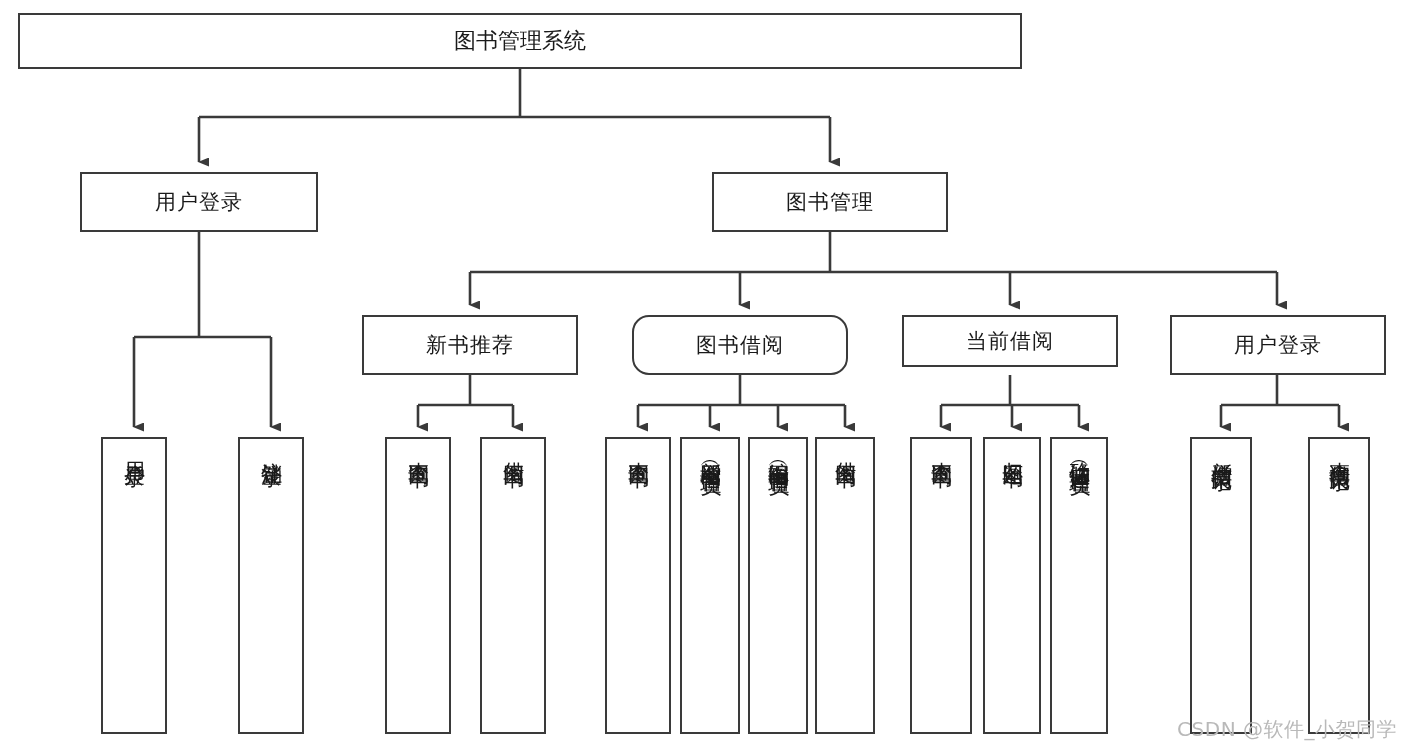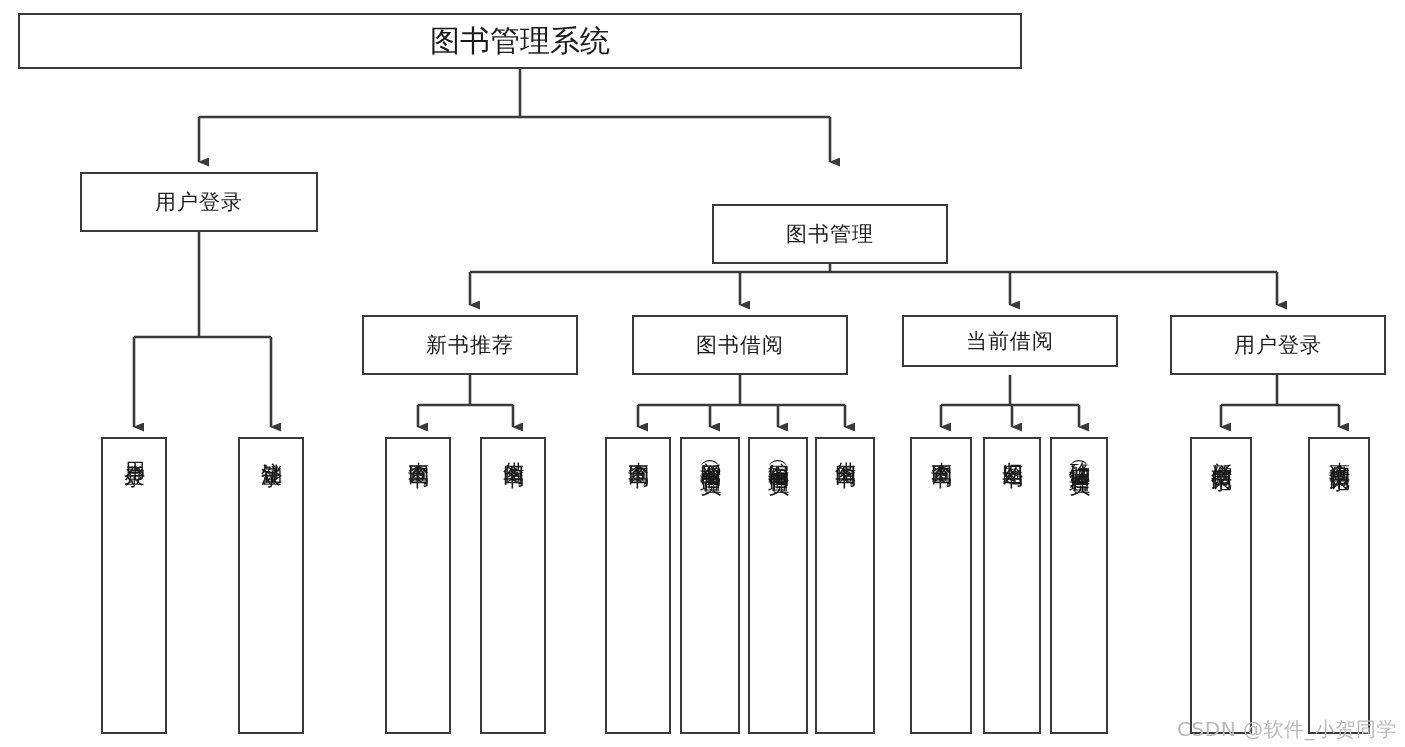--- a/index.html
+++ b/index.html
@@ -33,21 +33,21 @@
     display: flex;
     align-items: center;
     justify-content: center;
     color: #1a1a1a;
   }
   .node.horiz {
     font-size: 21px;
     letter-spacing: 1px;
   }
   .node.root {
-    font-size: 30px;
+    font-size: 22px;
     text-align: center;
   }
   .node.leaf {
     align-items: flex-start;
     justify-content: center;
     padding-top: 6px;
   }
   .vtext {
     writing-mode: vertical-rl;
     text-orientation: upright;
@@ -125,28 +125,28 @@
     </g>
   </svg>
 
   <div class="node root" style="left:18px; top:13px; width:1004px; height:56px;">
     <span>图书管理系统</span>
   </div>
 
   <div class="node horiz" style="left:80px; top:172px; width:238px; height:60px;">
     <span>用户登录</span>
   </div>
-  <div class="node horiz" style="left:712px; top:172px; width:236px; height:60px;margin-top:32px;">
+  <div class="node horiz" style="left:712px; top:172px; width:236px; height:60px;">
     <span>图书管理</span>
   </div>
 
   <div class="node horiz" style="left:362px; top:315px; width:216px; height:60px;text-align:center;">
     <span>新书推荐</span>
   </div>
-  <div class="node horiz" style="left:632px; top:315px; width:216px; height:60px;">
+  <div class="node horiz" style="left:632px; top:315px; width:216px; height:60px;border-radius:17px;">
     <span>图书借阅</span>
   </div>
   <div class="node horiz" style="left:902px; top:315px; width:216px; height:52px;">
     <span>当前借阅</span>
   </div>
   <div class="node horiz" style="left:1170px; top:315px; width:216px; height:60px;">
     <span>用户登录</span>
   </div>
 
   <div class="node leaf" style="left:101px; top:437px; width:66px; height:297px;">

